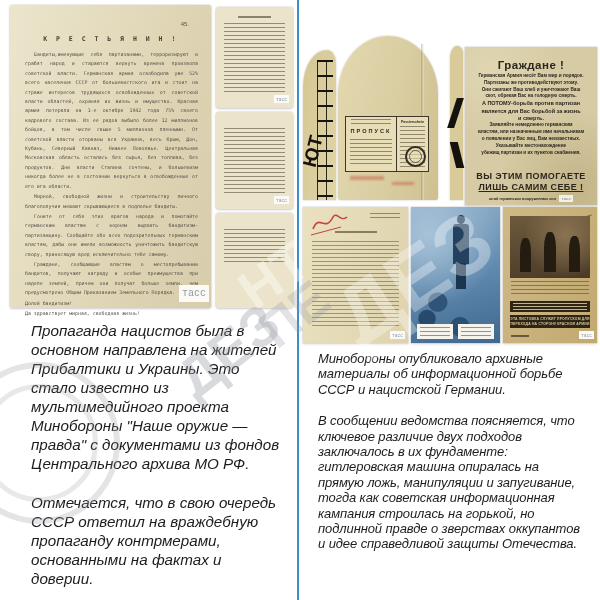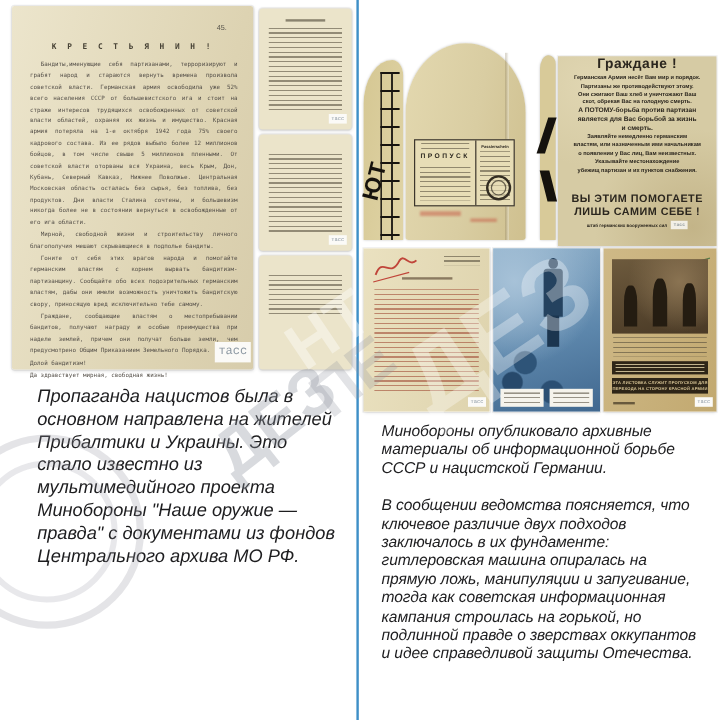--- a/index.html
+++ b/index.html
@@ -66,21 +66,21 @@
   .passier-title{text-align:center;font-size:3.4px;font-weight:bold;color:#2c2820;margin-top:1px;}
   .pb-body2{position:absolute;left:3px;right:3px;top:9px;bottom:3px;}
   .stamp{position:absolute;right:2px;bottom:4px;width:17px;height:17px;border:2px solid #332d22;
          border-radius:50%;background:rgba(231,221,182,.6);}
   .stamp:after{content:"";position:absolute;inset:2px;border:1px solid rgba(51,45,34,.7);border-radius:50%;}
   .red-smudge{position:absolute;background:rgba(196,76,58,.45);filter:blur(.8px);}
   .fold-right{left:147px;top:14px;width:13px;height:154px;border-radius:10px 8px 0 0/16px 10px 0 0;
               background:#d8ca99;}
   .glyph-bar{position:absolute;background:#15120d;}
   
-  .grazhdane{left:465px;top:47px;width:132px;height:158px;padding-top:1px;box-sizing:border-box;
+  .grazhdane{left:465px;top:47px;width:132px;height:158px;padding-top:12px;box-sizing:border-box;
              background:radial-gradient(circle at 20% 15%,#e0d6b2,transparent 40%),
                         radial-gradient(circle at 85% 90%,#c3b488,transparent 45%),#d6cba4;
              color:#2b261e;text-align:center;}
   .gr-title{font-size:11.5px;font-weight:800;letter-spacing:.5px;margin-bottom:2px;}
   .gl{font-size:4.7px;line-height:6.8px;font-weight:700;}
   .gl-em{font-size:5.5px;line-height:7.4px;font-weight:800;}
   .gl-big{font-size:9px;line-height:10.5px;font-weight:900;letter-spacing:.4px;margin-top:15px;}
   .gr-footer{margin-top:3px;display:flex;align-items:center;justify-content:center;gap:3px;
              font-size:3.8px;font-weight:700;}
   .gr-footer .tass-chip{position:static;width:14px;height:7px;font-size:4px;opacity:.85;}
@@ -159,20 +159,21 @@
   <div class="paper thumb t2">
     <div class="body-lines micro-lines"></div>
     <div class="tass-chip tass-mini">тасс</div>
   </div>
   <div class="paper thumb t3">
     <div class="body-lines micro-lines"></div>
   </div>
 
   <div class="caption cap-left">
     <p>Пропаганда нацистов была в основном направлена на жителей Прибалтики и Украины. Это стало известно из мультимедийного проекта Минобороны "Наше оружие — правда" с документами из фондов Центрального архива МО РФ.</p>
+    <p>Отмечается, что в свою очередь СССР ответил на враждебную пропаганду контрмерами, основанными на фактах и доверии.</p>
   </div>
 
   <div class="divider"></div>
 
   <div class="trifold">
     <div class="fold fold-left">
       <div class="brick"></div>
       <div class="yut">ЮТ</div>
     </div>
     <div class="fold fold-mid">
@@ -206,21 +207,21 @@
     <div class="gl">скот, обрекая Вас на голодную смерть.</div>
     <div class="gl-em">А ПОТОМУ-борьба против партизан</div>
     <div class="gl-em">является для Вас борьбой за жизнь</div>
     <div class="gl-em">и смерть.</div>
     <div class="gl">Заявляйте немедленно германским</div>
     <div class="gl">властям, или назначенным ими начальникам</div>
     <div class="gl">о появлении у Вас лиц, Вам неизвестных.</div>
     <div class="gl">Указывайте местонахождение</div>
     <div class="gl">убежищ партизан и их пунктов снабжения.</div>
     <div class="gl-big">ВЫ ЭТИМ ПОМОГАЕТЕ</div>
-    <div class="gl-big" style="margin-top:0;">ЛИШЬ САМИМ СЕБЕ !</div>
+    <div class="gl-big" style="margin-top:0;text-decoration:underline;">ЛИШЬ САМИМ СЕБЕ !</div>
     <div class="gr-footer">
       <span>штаб германских вооруженных сил</span>
       <span class="tass-chip">тасс</span>
     </div>
   </div>
 
   <div class="paper red-doc">
     <svg width="60" height="28" viewBox="0 0 60 28">
       <path d="M6 20 C12 4, 18 24, 26 8 C30 2, 34 14, 40 8" stroke="#c0453a" stroke-width="1.6" fill="none"></path>
       <path d="M4 26 L34 18" stroke="#c0453a" stroke-width="1" fill="none"></path>

